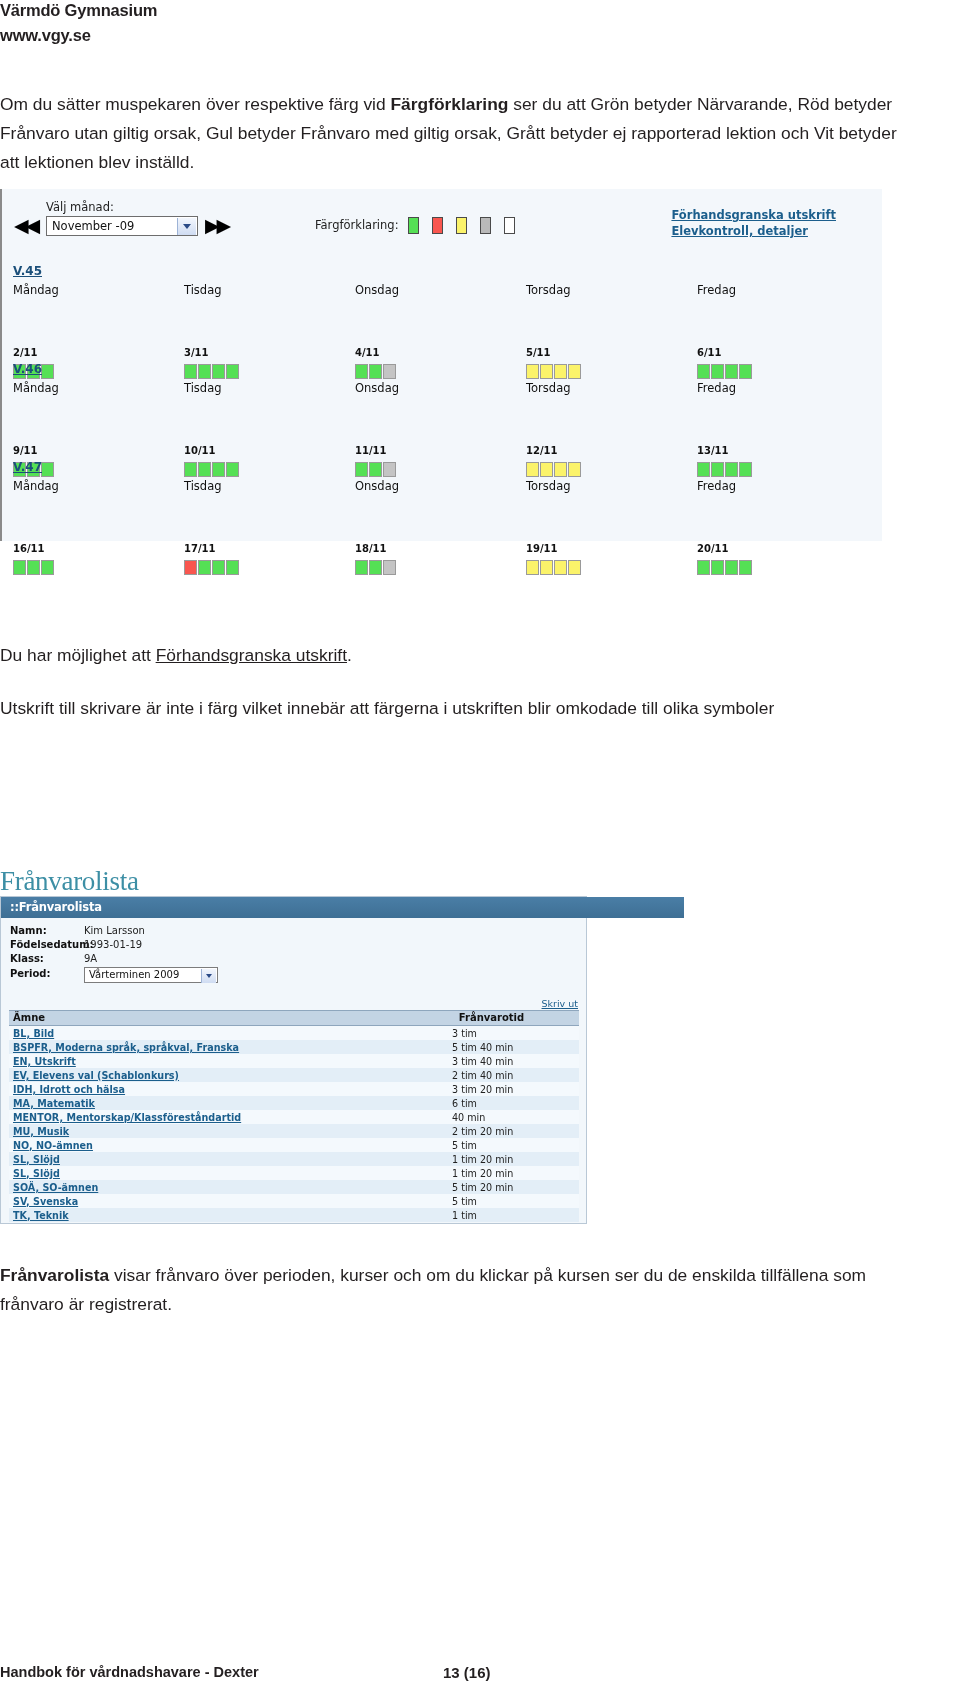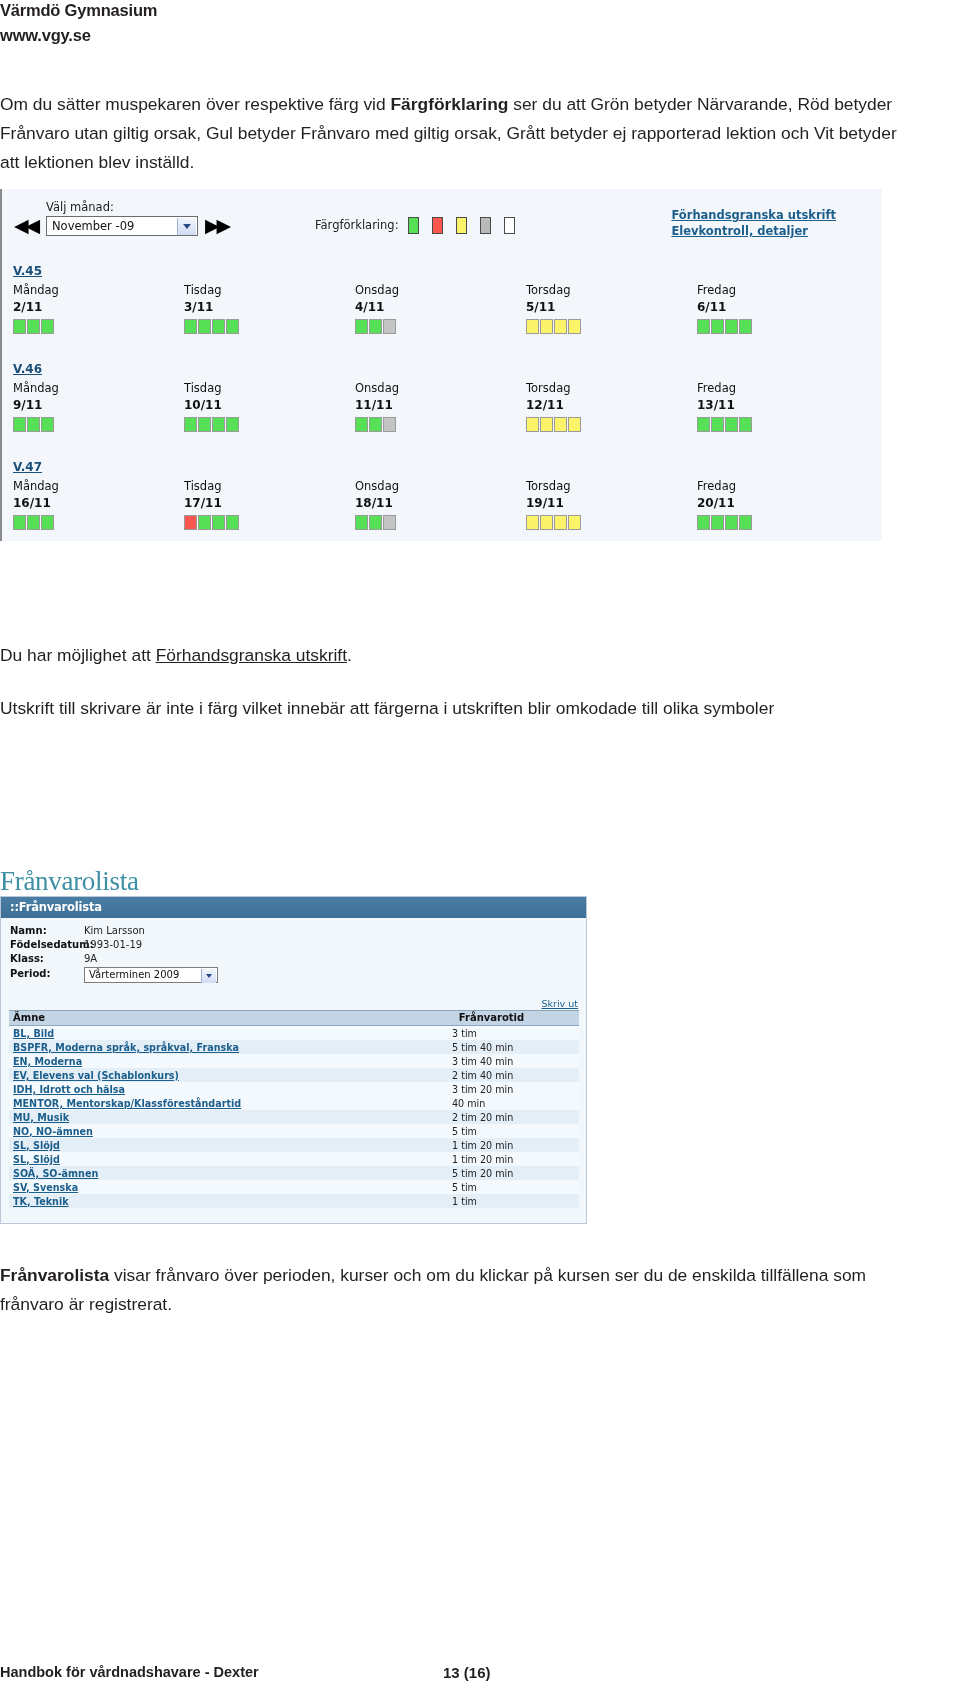--- a/index.html
+++ b/index.html
@@ -45,21 +45,21 @@
   .legend-label{font-size:11.5px;color:#222;margin-right:9px;}
   .swatch{width:11px;height:17px;border:1px solid #4a4a4a;box-sizing:border-box;margin-right:13px;}
 
   .cal-links{position:absolute;right:46px;top:18px;text-align:left;}
   .cal-link{display:block;font-size:11.5px;font-weight:bold;color:#1b5e8c;text-decoration:underline;line-height:16px;white-space:nowrap;}
 
   .week{position:absolute;left:0;width:880px;}
   .week-no{position:absolute;left:11px;top:0;font-size:12px;font-weight:bold;color:#1b4f7a;text-decoration:underline;}
   .daycol{position:absolute;top:18px;}
   .dayname{font-size:11.5px;font-weight:normal;color:#111;line-height:17px;}
-  .daydate{font-size:12px;font-weight:bold;color:#111;line-height:17px;}
+  .daydate{font-size:10px;font-weight:bold;color:#111;line-height:17px;margin-top:45px;}
   .blocks{margin-top:3px;display:flex;}
   .blk{width:13px;height:15px;border:1px solid #9a9a9a;box-sizing:border-box;margin-right:1px;}
 
   
   .mid1{position:absolute;left:0;top:624px;font-size:17.4px;line-height:29px;}
   .mid1 u{text-decoration:underline;}
   .mid2{position:absolute;left:0;top:677px;width:900px;font-size:17.4px;line-height:29px;}
 
   
   .fl-heading{
@@ -67,21 +67,21 @@
     font-family:"Liberation Serif", serif;color:#3d8fa5;letter-spacing:-0.3px;
   }
 
   
   .shot-fl{
     position:absolute;left:0;top:896px;width:587px;height:328px;
     background:#f2f7fb;border:1px solid #b9c8d6;box-sizing:border-box;
     font-family:"DejaVu Sans", sans-serif;
   }
   .fl-titlebar{
-    position:absolute;left:0;top:0;width:585px;height:21px;
+    position:absolute;left:0;top:0;width:683px;height:21px;
     background:linear-gradient(#4a7ea6,#3e6f94);
     color:#ffffff;font-size:11.5px;font-weight:bold;
     line-height:21px;padding-left:9px;box-sizing:border-box;letter-spacing:-0.2px;
   }
   .fl-meta{position:absolute;left:9px;top:27px;}
   .fl-row{height:14px;line-height:14px;font-size:10px;white-space:nowrap;}
   .fl-key{display:inline-block;width:74px;font-weight:bold;color:#111;}
   .fl-val{display:inline-block;color:#222;}
   .period-row{height:22px;margin-top:1px;}
   .period-select{
@@ -348,30 +348,34 @@
       <div id="fl-rows-host">
           <div class="fl-tr even">
             <div class="fl-td c1"><a class="subj" href="#">BL, Bild</a></div>
             <div class="fl-td c2">3 tim</div>
           </div>
           <div class="fl-tr odd">
             <div class="fl-td c1"><a class="subj" href="#">BSPFR, Moderna språk, språkval, Franska</a></div>
             <div class="fl-td c2">5 tim 40 min</div>
           </div>
           <div class="fl-tr even">
-            <div class="fl-td c1"><a class="subj" href="#">EN, Moderna</a></div>
+            <div class="fl-td c1"><a class="subj" href="#">EN, Utskrift</a></div>
             <div class="fl-td c2">3 tim 40 min</div>
           </div>
           <div class="fl-tr odd">
             <div class="fl-td c1"><a class="subj" href="#">EV, Elevens val (Schablonkurs)</a></div>
             <div class="fl-td c2">2 tim 40 min</div>
           </div>
           <div class="fl-tr even">
             <div class="fl-td c1"><a class="subj" href="#">IDH, Idrott och hälsa</a></div>
             <div class="fl-td c2">3 tim 20 min</div>
+          </div>
+          <div class="fl-tr odd">
+            <div class="fl-td c1"><a class="subj" href="#">MA, Matematik</a></div>
+            <div class="fl-td c2">6 tim</div>
           </div>
           <div class="fl-tr even">
             <div class="fl-td c1"><a class="subj" href="#">MENTOR, Mentorskap/Klassföreståndartid</a></div>
             <div class="fl-td c2">40 min</div>
           </div>
           <div class="fl-tr odd">
             <div class="fl-td c1"><a class="subj" href="#">MU, Musik</a></div>
             <div class="fl-td c2">2 tim 20 min</div>
           </div>
           <div class="fl-tr even">

